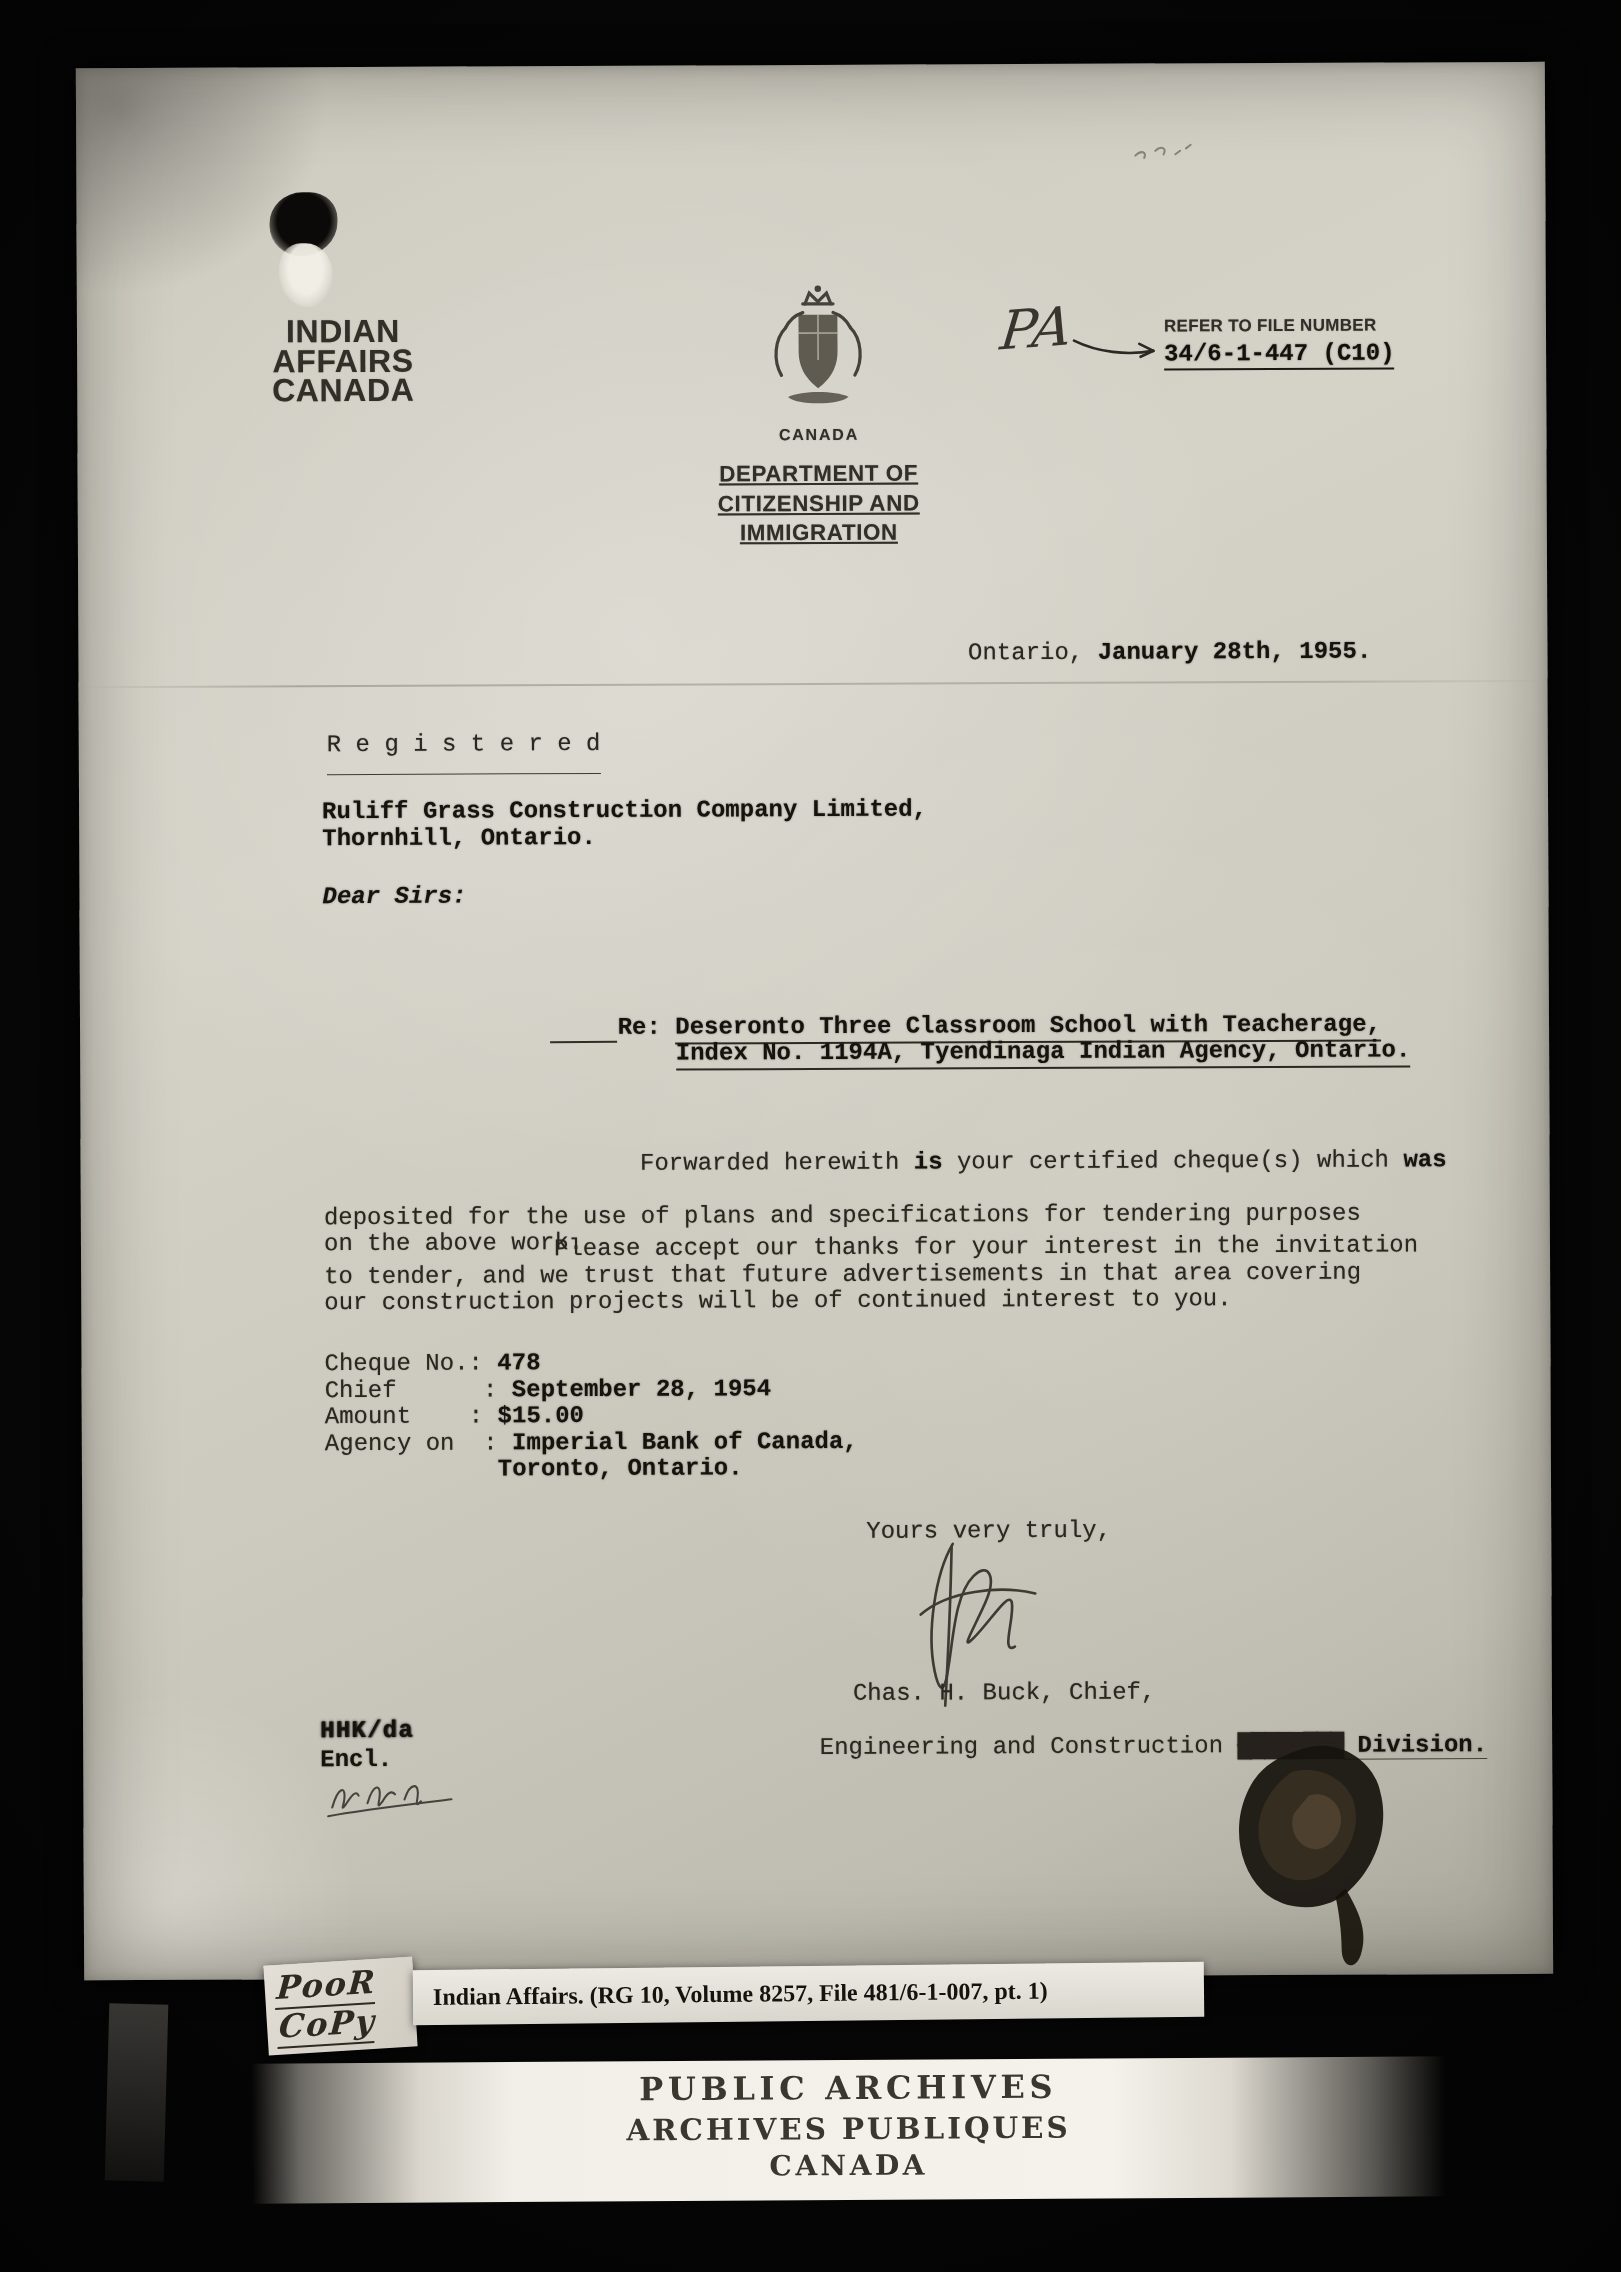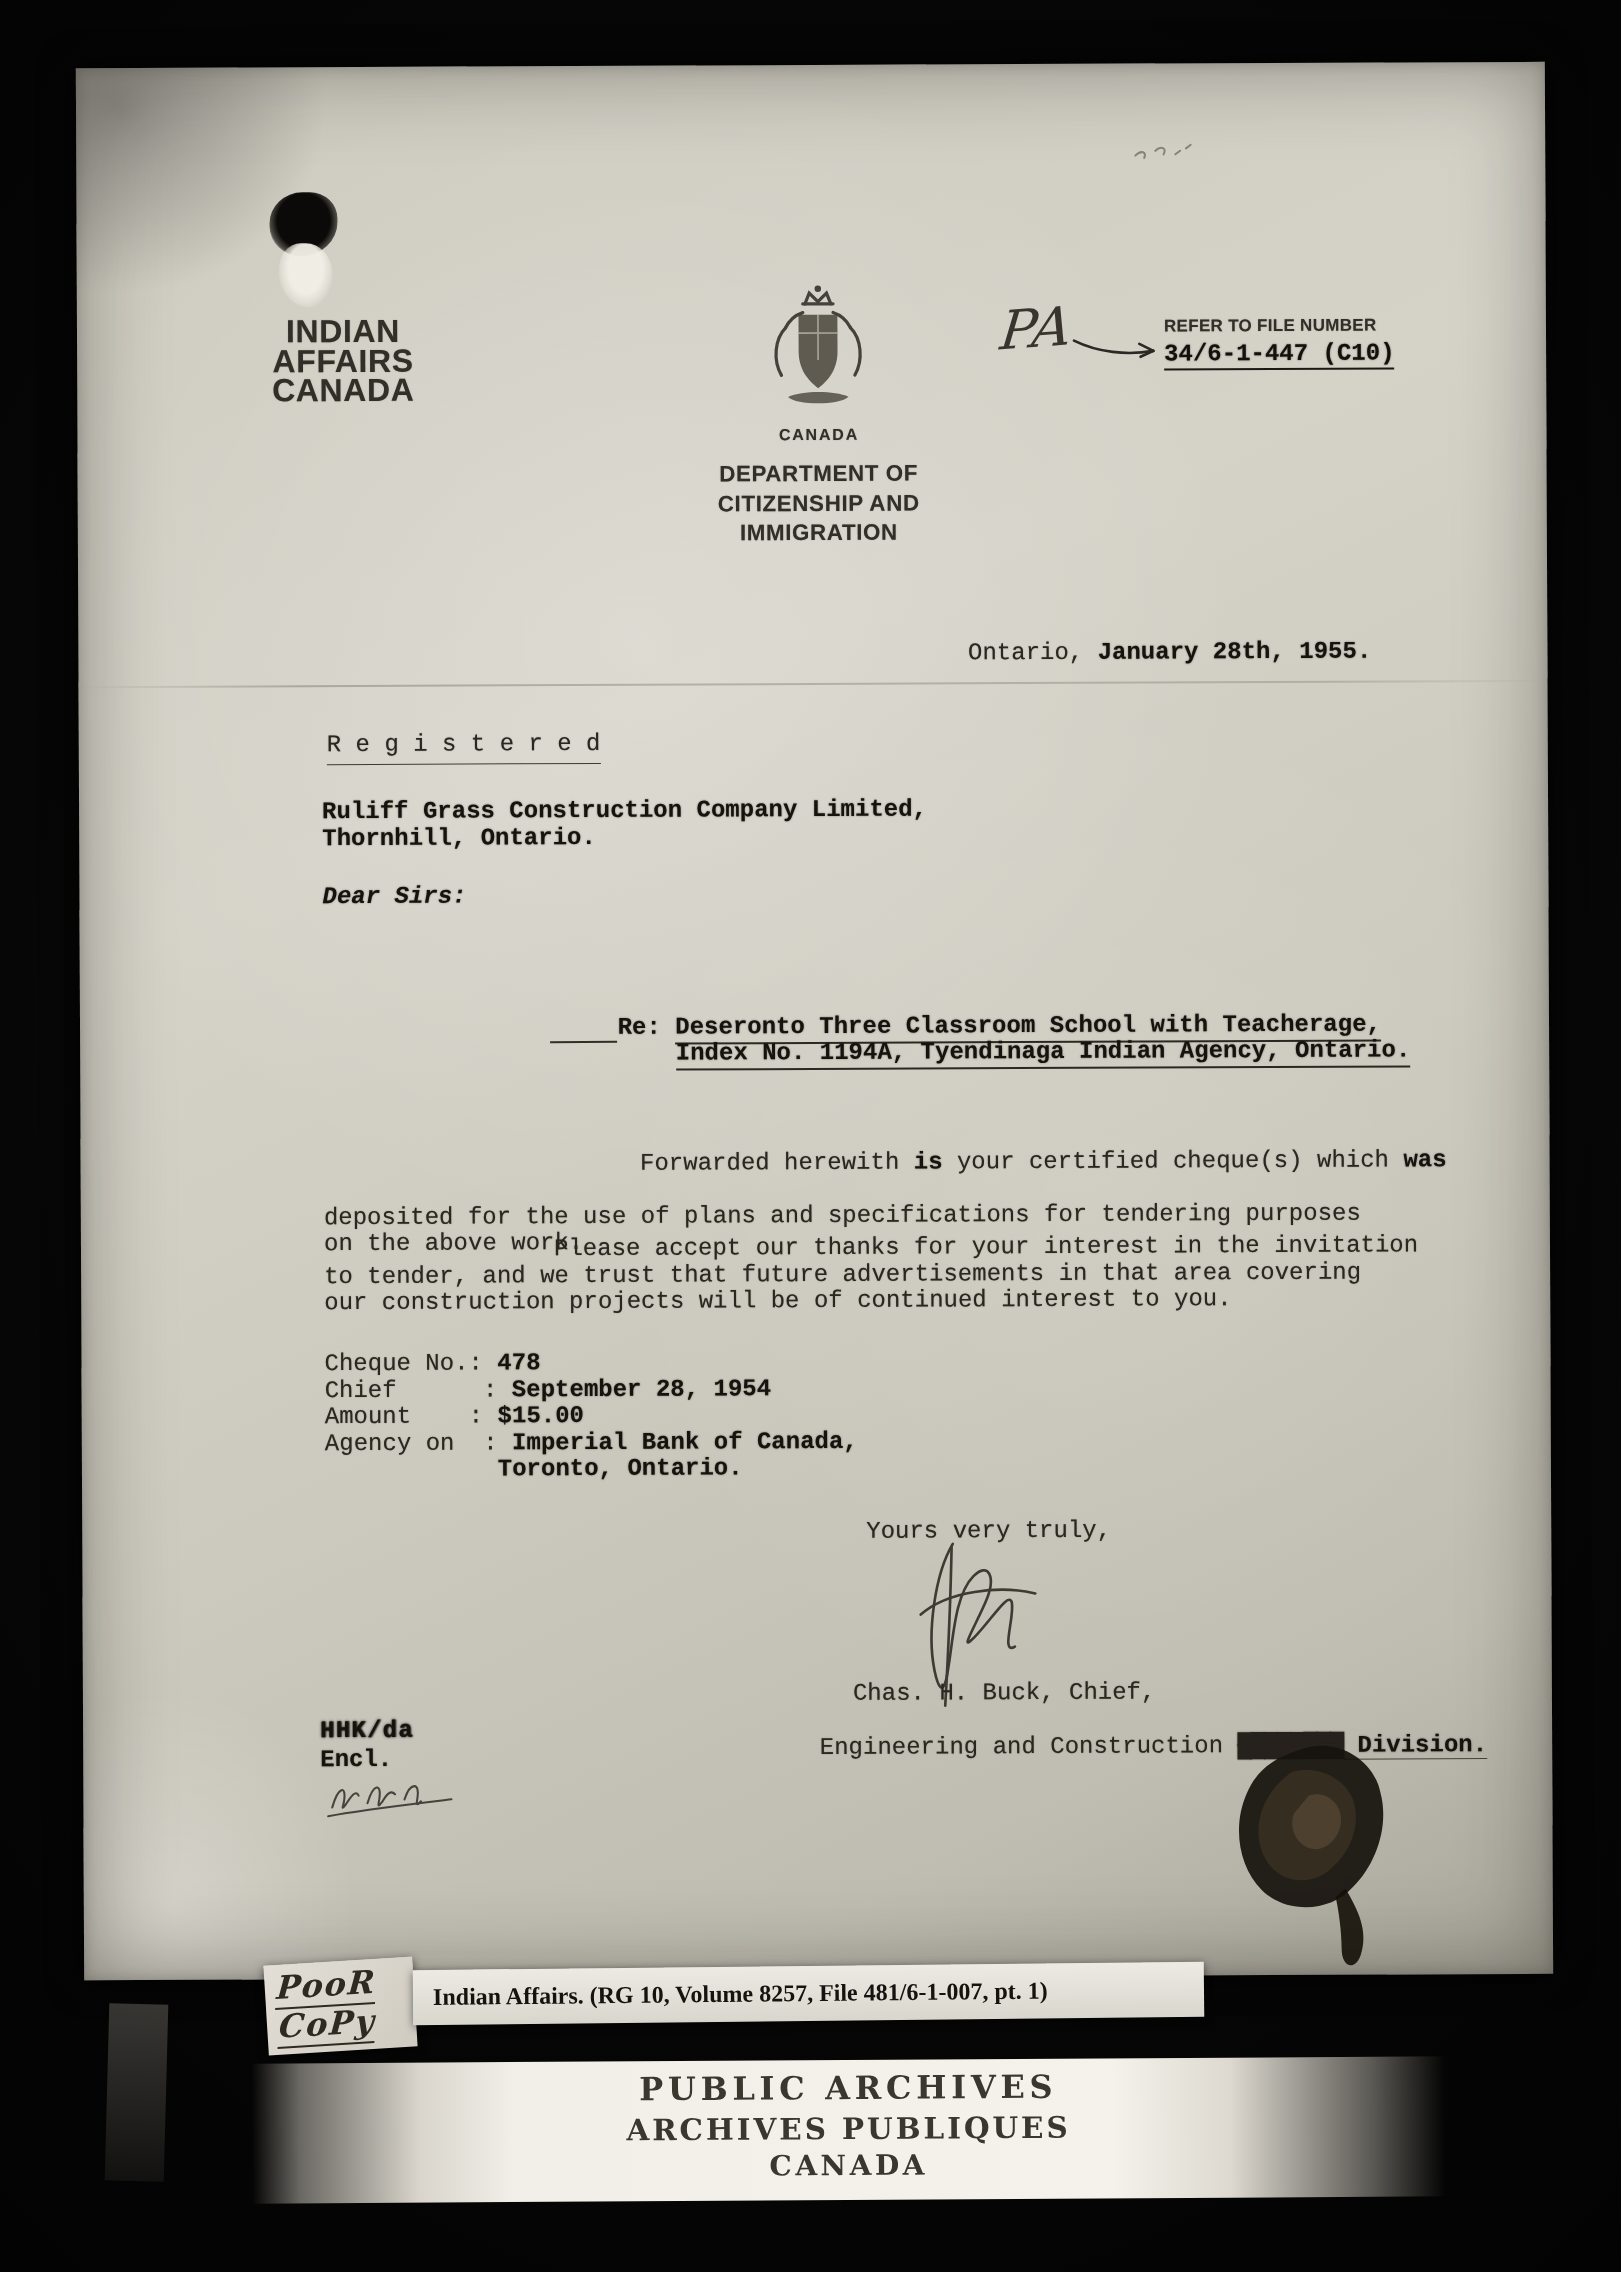--- a/index.html
+++ b/index.html
@@ -27,32 +27,32 @@
         text-shadow:0 0 1.2px rgba(43,38,32,.45);}
   .tline{white-space:pre;}
   .type-b{font-weight:bold;color:#16120d;text-shadow:0 0 1.8px rgba(22,18,13,.55);}
   .u{border-bottom:2.4px solid rgba(20,16,11,.88);padding-bottom:1.8px;}
   .sans-b{font-family:"Liberation Sans", sans-serif;font-weight:bold;color:#322e28;
           text-shadow:0 0 1.2px rgba(50,46,40,.4);}
   
   #branch{left:174px;top:250px;width:184px;text-align:center;font-size:32px;line-height:29.5px;letter-spacing:0.6px;}
   #crest{left:687px;top:219px;width:108px;height:136px;}
   #canada-cap{left:647px;top:361px;width:189px;text-align:center;font-size:16px;letter-spacing:1.8px;}
-  #dept{left:589px;top:394px;width:304px;text-align:center;font-size:22.4px;line-height:29.5px;letter-spacing:0.6px;}
+  #dept{left:589px;top:394px;width:304px;text-align:center;font-size:22.4px;line-height:29.5px;letter-spacing:0.6px;text-decoration:underline;}
   #fileref{left:1087px;top:253px;}
   #fileref .lbl{font-size:17px;letter-spacing:0.3px;}
   #fileref .num{display:inline-block;margin-top:3.5px;font-family:"Liberation Mono", monospace;
     font-weight:bold;font-size:24px;color:#14100b;border-bottom:2.4px solid #1c1813;padding-bottom:1.2px;
     text-shadow:0 0 1.8px rgba(20,16,11,.6);}
   #pa-note{left:924px;top:233px;font-family:"DejaVu Serif", serif;font-style:italic;font-size:54px;
     color:#241f19;transform:skewX(-10deg) rotate(-4deg);opacity:.88;}
   #pa-arrow{left:994px;top:266px;width:100px;height:38px;}
   
   #dateline{left:832px;top:548px;}
-  #registered{left:248px;top:664px;border-bottom:1.8px solid rgba(35,30,25,.85);padding-bottom:6px;}
+  #registered{left:248px;top:664px;border-bottom:1.8px solid rgba(35,30,25,.85);padding-bottom:16px;}
   #recipient{left:243px;top:731px;line-height:27px;}
   #salutation{left:243px;top:816px;font-style:italic;}
   #subject1{left:480px;top:921px;}
   #subject2{left:538px;top:947px;}
   #subject-ext{left:470px;top:975px;width:67px;height:2.4px;background:rgba(20,16,11,.85);}
   .para{line-height:26.5px;}
   #para1{left:243px;top:1058px;}
   #para2{left:243px;top:1170px;}
   .indent{padding-left:230px;}
   #cheque{left:243px;top:1284px;line-height:26.5px;}

